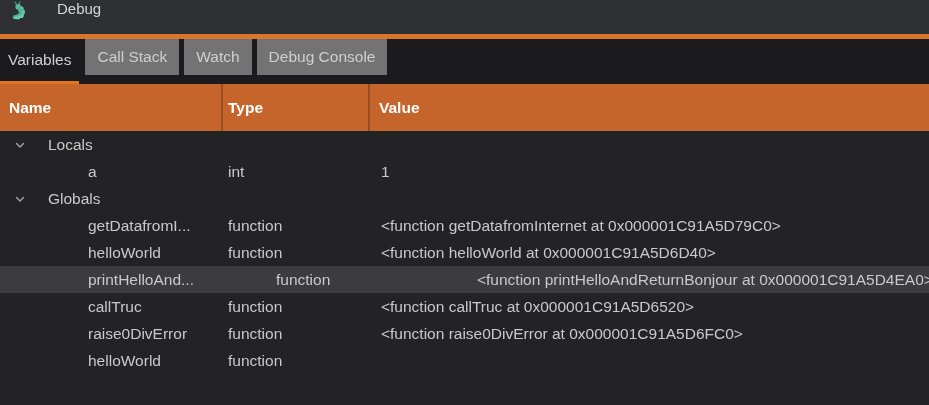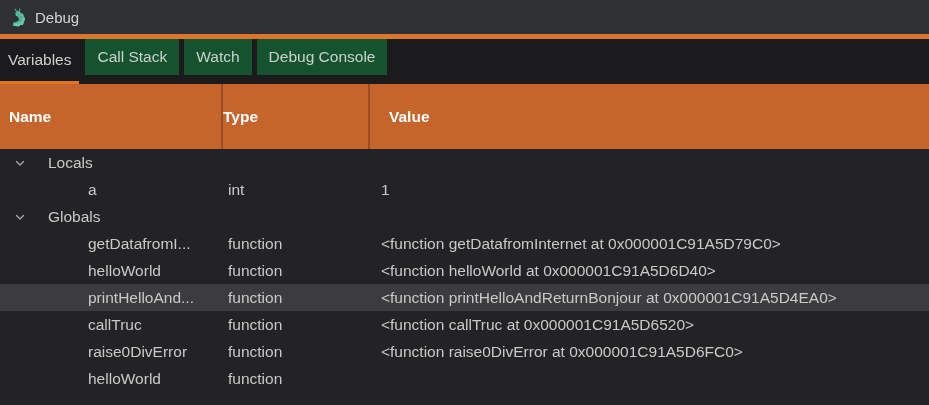--- a/index.html
+++ b/index.html
@@ -7,58 +7,58 @@
     width:929px; height:405px; overflow:hidden;
     background:#232325;
     font-family:"Liberation Sans", sans-serif;
     -webkit-font-smoothing:antialiased;
   }
   .app { width:929px; height:405px; display:flex; flex-direction:column; }
 
   
   .titlebar {
     height:34px; background:#2e3032; flex:0 0 auto;
-    display:flex; align-items:center; padding-left:10px; gap:4px;
+    display:flex; padding-left:10px; gap:26px;
     color:#d4d4d4; font-size:15px;
   }
   .titlebar-divider { height:5px; background:#d9752e; flex:0 0 auto; }
 
   
   .tabbar {
     height:45px; background:#1b1b1d; flex:0 0 auto;
     display:flex; align-items:flex-start;
   }
   .tab {
     height:36px; margin-right:5px; padding:12px 12px;
-    background:#14532d; color:#cfcfcf; font-size:15.5px;
+    background:#737373; color:#cfcfcf; font-size:15.5px;
     display:flex; align-items:center; cursor:default; box-sizing:border-box;
   }
   .tab.active {
     background:#1b1b1d; height:45px;
     border-bottom:3px solid #e0761f; margin-right:6px; padding:0 8px;
   }
 
   
   .table-header {
-    height:65px; background:#c5652b; flex:0 0 auto;
+    height:47px; background:#c5652b; flex:0 0 auto;
     display:flex; align-items:stretch;
     color:#ffffff; font-weight:bold; font-size:15.5px;justify-content:flex-end;
   }
   .th { display:flex; align-items:center; box-sizing:border-box; }
   .th.col-name  { width:223px; padding-left:9px; border-right:2px solid rgba(0,0,0,0.22); }
-  .th.col-type  { width:147px; border-right:2px solid rgba(0,0,0,0.22); }
-  .th.col-value { flex:1; padding-left:19px;border-radius:15px; }
+  .th.col-type  { width:147px; padding-left:5px; border-right:2px solid rgba(0,0,0,0.22); }
+  .th.col-value { flex:1; padding-left:9px;border-radius:15px; }
 
   
   .rows { flex:1; background:#232325; }
   .row {
     height:27px; display:flex; align-items:center;
     font-size:15.5px; color:#c9c9c9; cursor:default;
   }
-  .row.selected { background:#3c3c3e; }
+  .row.selected { background:#3c3c3e;gap:48px; }
   .cell { box-sizing:border-box; overflow:hidden; white-space:nowrap; }
   .cell.name  { width:223px; display:flex; align-items:center; }
   .cell.type  { width:149px; padding-left:5px; }
   .cell.value { flex:1; padding-left:9px; }
 
   .chevron {
     width:13px; height:13px; margin-left:13px; flex:0 0 auto;
     display:inline-flex; align-items:center; justify-content:center;
   }
   .lvl0 .nm { margin-left:22px; }

